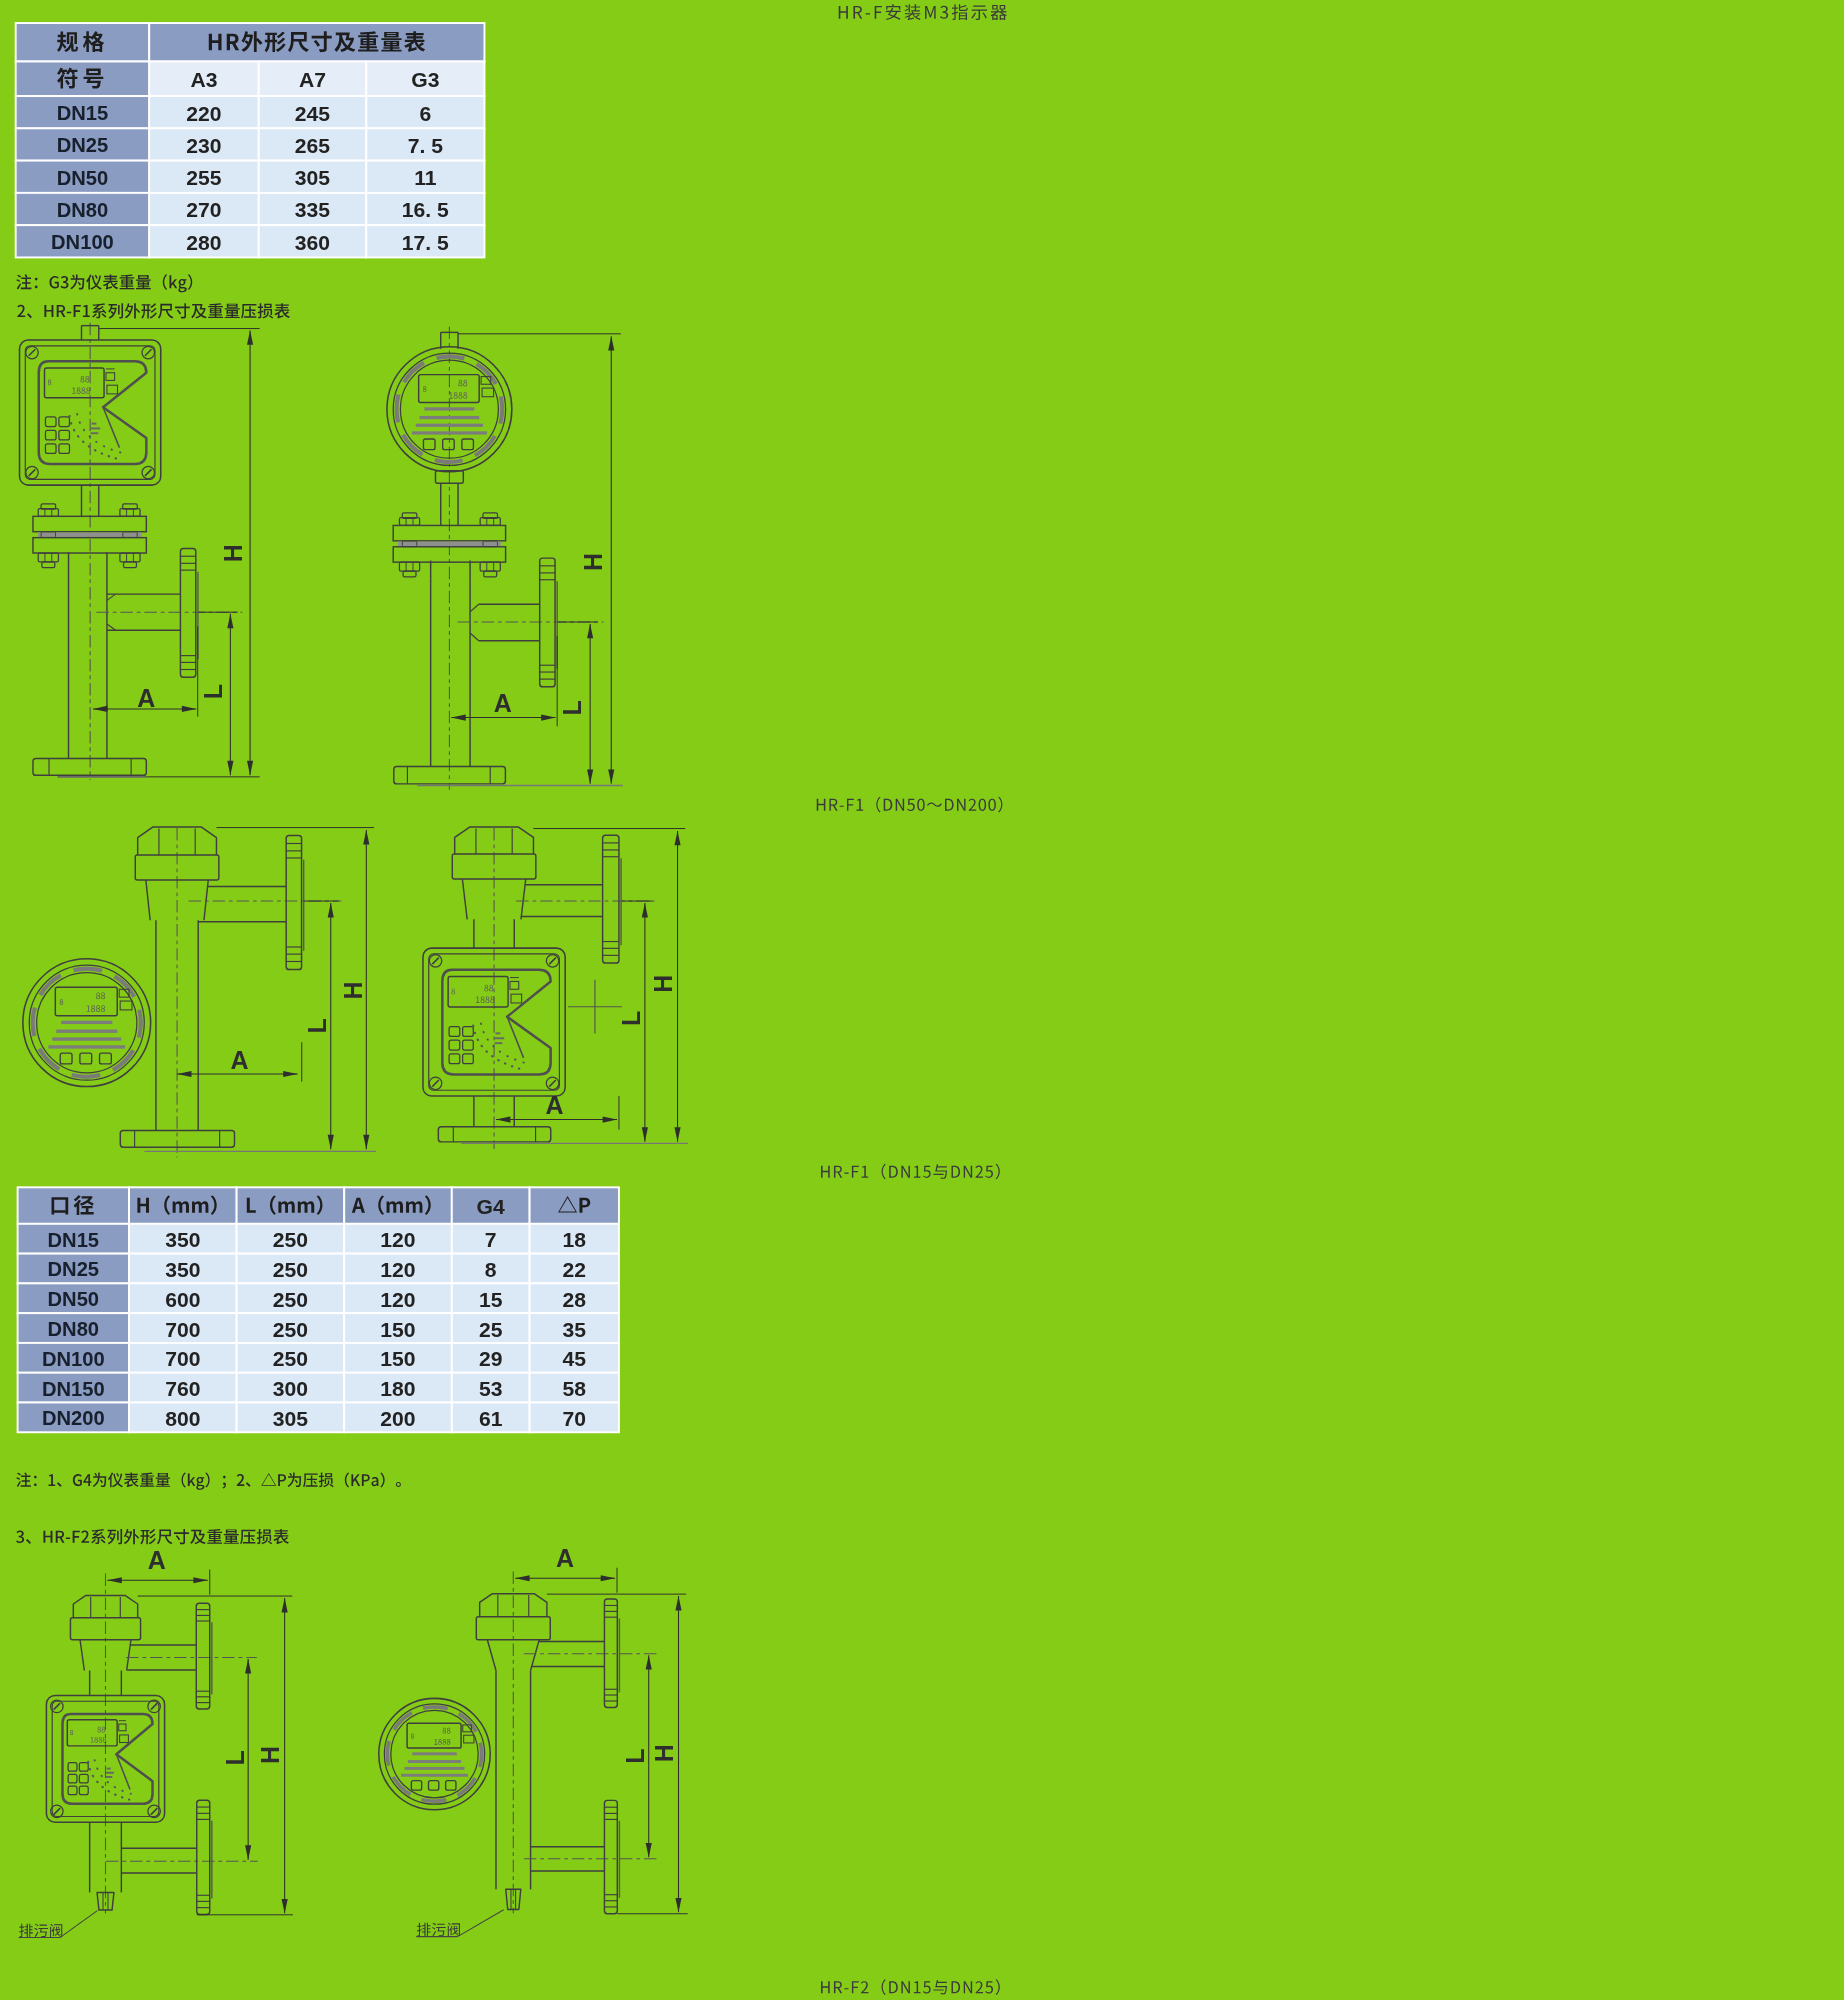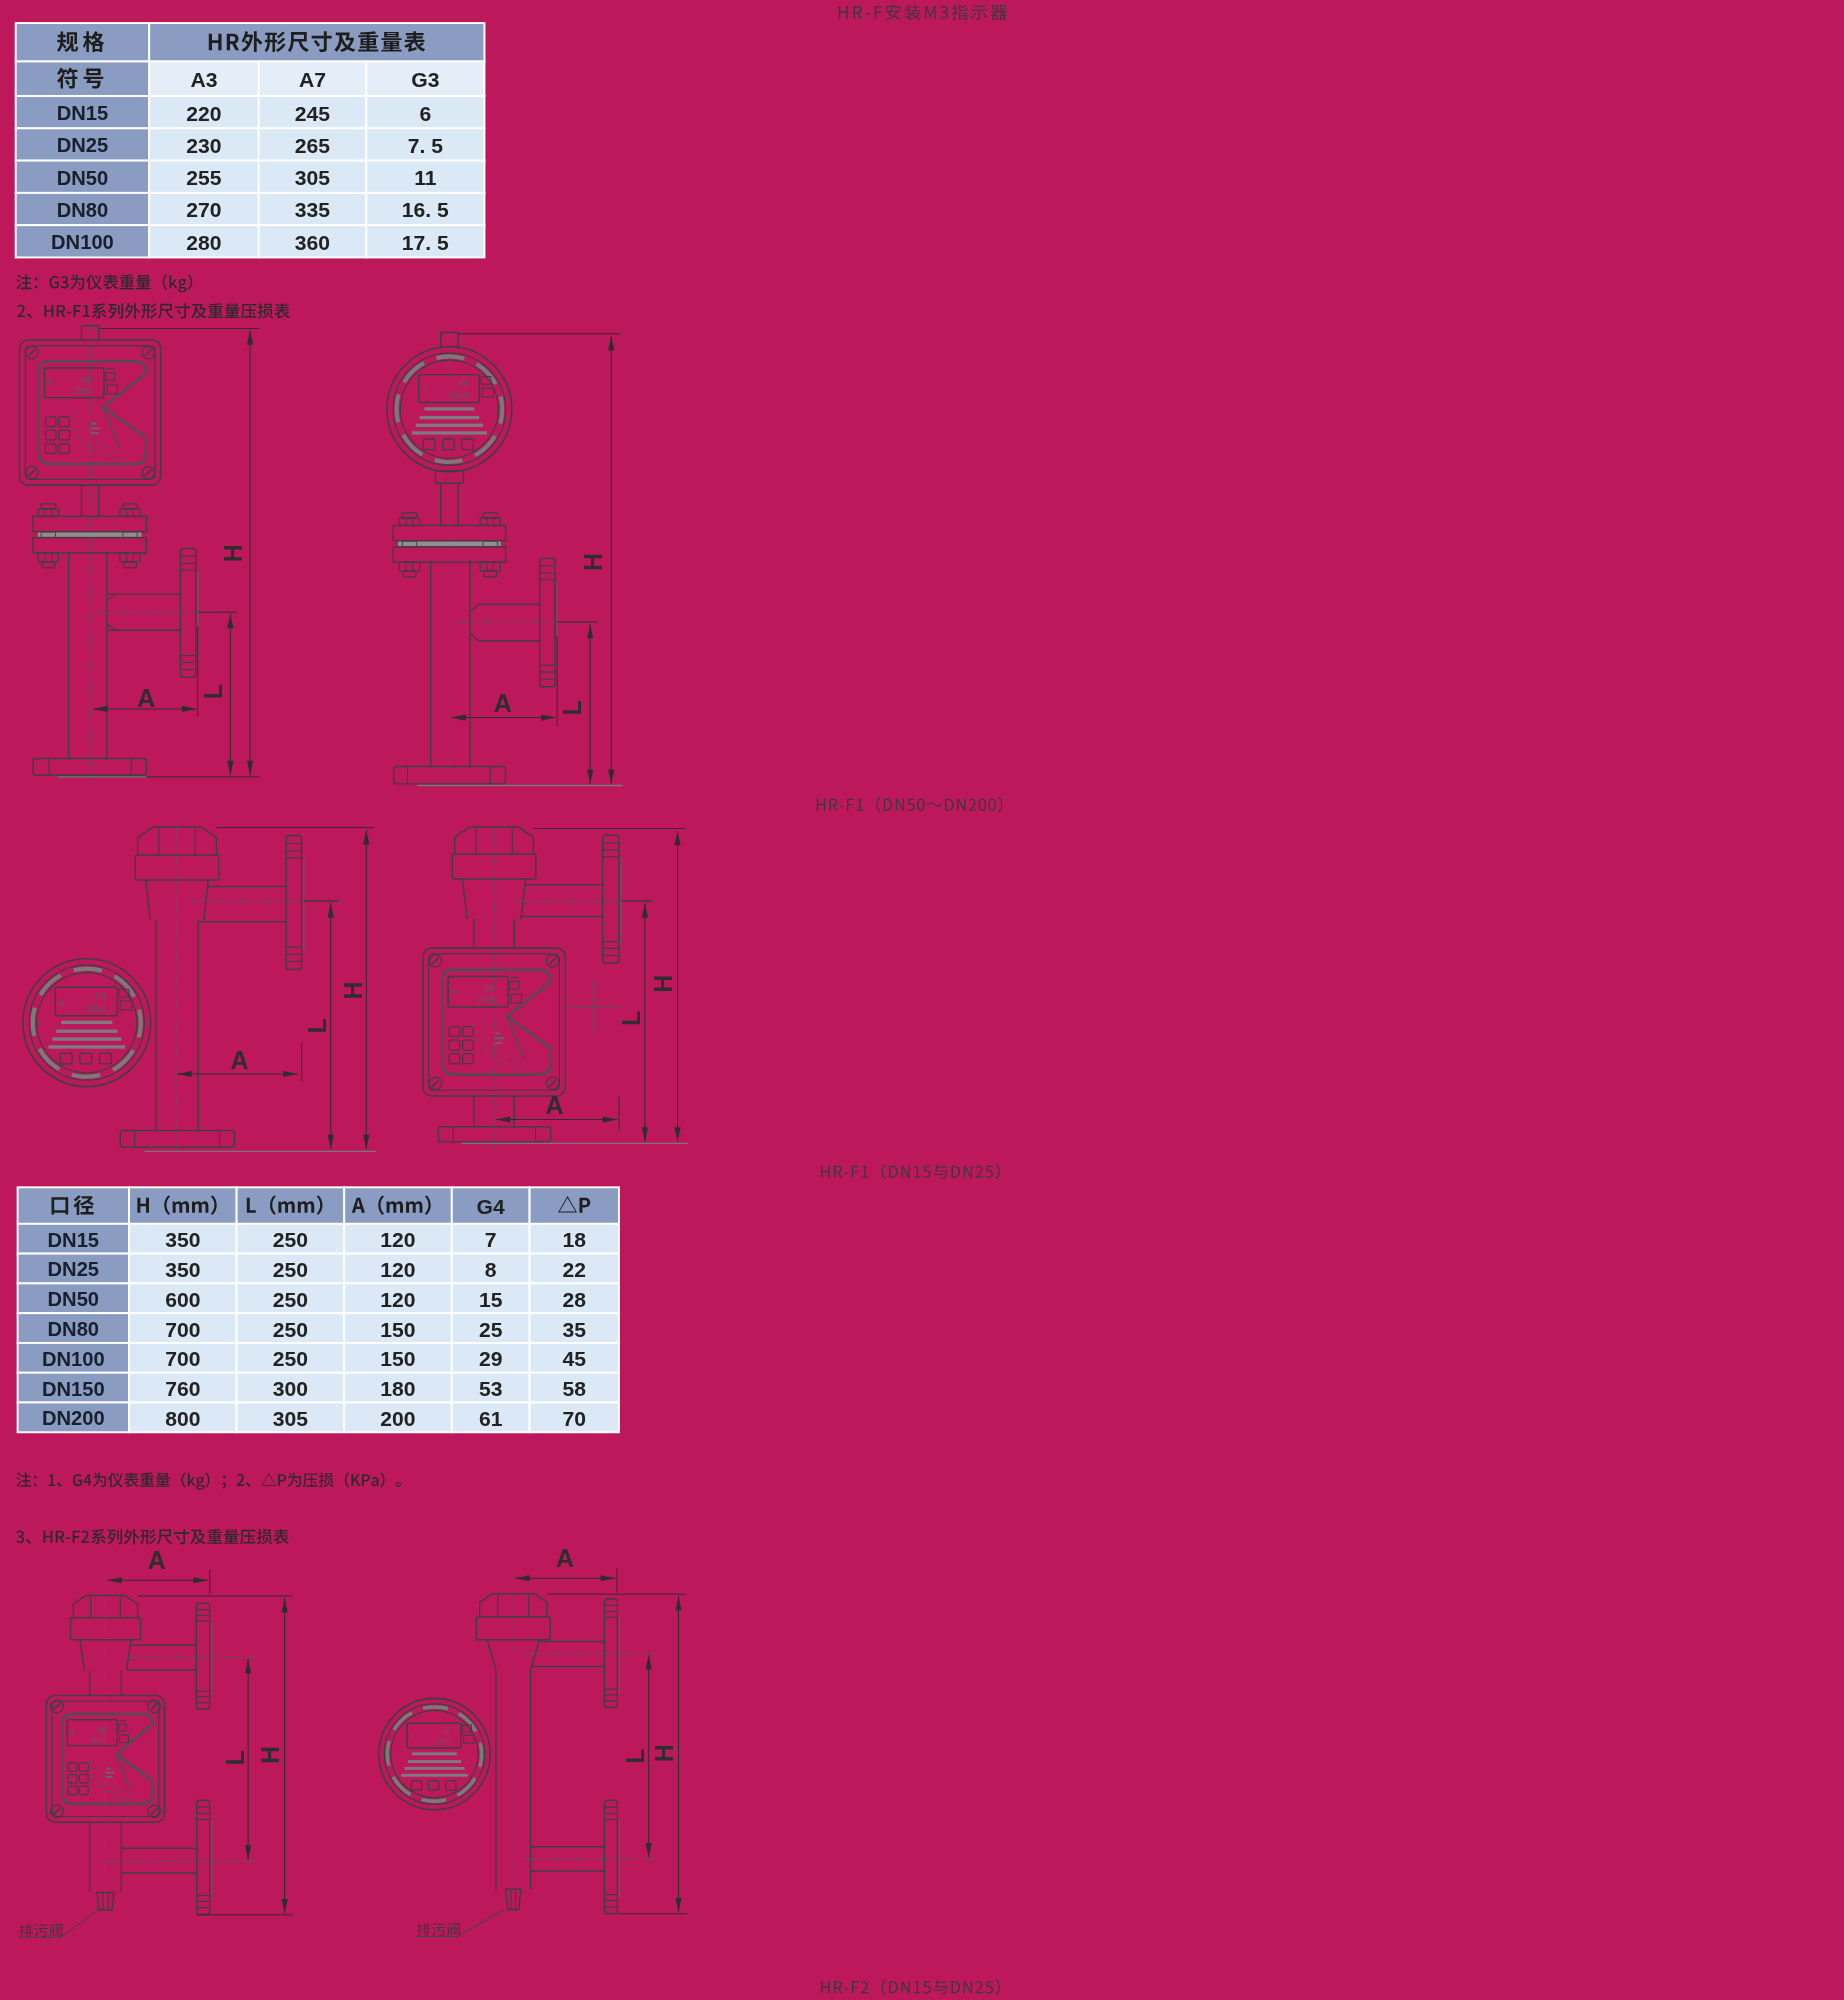--- a/index.html
+++ b/index.html
@@ -1,16 +1,16 @@
 <!DOCTYPE html>
 <html><head>
 <meta charset="utf-8">
 <style>
   html,body { margin:0; padding:0; background:#ffffff; }
-  #page { position:relative; width:1845px; height:2000px; background:#be185d; overflow:hidden; }
+  #page { position:relative; width:1845px; height:2000px; background:#84cc16; overflow:hidden; }
   svg { position:absolute; left:0; top:0; }
   text { font-family:"Liberation Sans", sans-serif; }
 </style>
 </head>
 <body>
 
 <div id="page">
 <svg width="1845" height="2000" viewBox="0 0 1920 2082">
 
 <rect x="16" y="24" width="139" height="40" fill="#8b9cc3" stroke="#ffffff" stroke-width="2"></rect>

